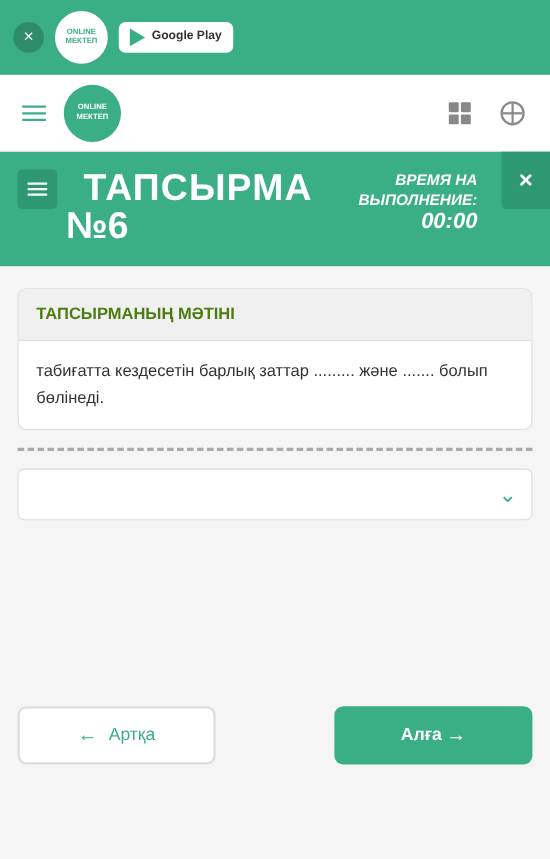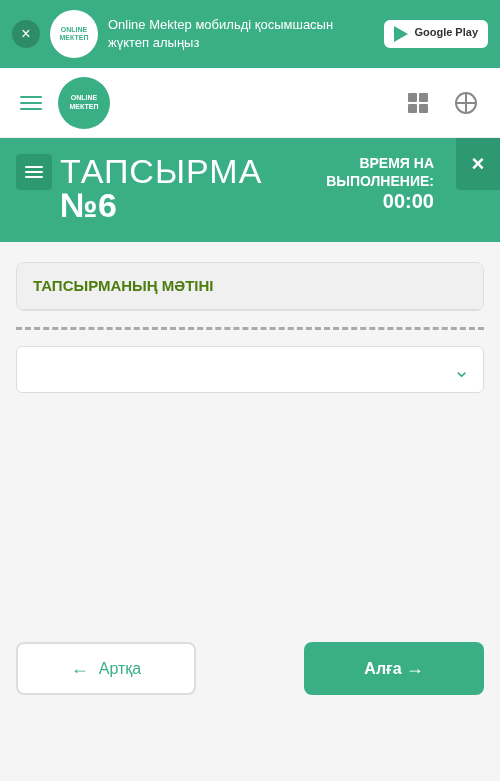--- a/index.html
+++ b/index.html
@@ -179,24 +179,25 @@
       width: 18px; height: 2px;
       background: #fff;
       border-radius: 2px;
     }
     .task-title-group {
       display: flex;
       flex-direction: column;
     }
     .task-title-main {
       font-size: 34px;
-      font-weight: 400;
+      font-weight: 700;
       color: #fff;
       letter-spacing: 1px;
       line-height: 1;
+      margin-left: 16px;
     }
     .task-title-sub {
       font-size: 34px;
       font-weight: 900;
       color: #fff;
       line-height: 1;
     }
     .task-timer-group {
       text-align: right;
       flex-shrink: 0;
@@ -346,23 +347,20 @@
 <div class="banner">
   <div class="banner-close">
     <span>×</span>
   </div>
   <div class="banner-logo">
     <div class="banner-logo-inner">
       <span>ONLINE</span><br>
       <span>МЕКТЕП</span>
     </div>
   </div>
-  <div class="banner-text">
-    <span>Online Mektep мобильді қосымшасын жүктеп алыңыз</span>
-  </div>
   <div class="banner-gplay">
     <div class="gplay-triangle"></div>
     <span class="gplay-label">Google Play</span>
   </div>
 </div>
 
 <div class="navbar">
   <div class="nav-hamburger">
     <span></span>
     <span></span>
@@ -393,37 +391,40 @@
     <button class="menu-btn">
       <span></span>
       <span></span>
       <span></span>
     </button>
     <div class="task-title-group">
       <span class="task-title-main">ТАПСЫРМА</span>
       <span class="task-title-sub">№6</span>
     </div>
   </div>
-  <div class="task-timer-group" style="padding-right:50px;">
+  <div class="task-timer-group" style="padding-right:50px;font-style:italic;">
     <div class="task-timer-label">
       <span>ВРЕМЯ НА</span><br>
       <span>ВЫПОЛНЕНИЕ:</span>
     </div>
     <div class="task-timer-value">00:00</div>
   </div>
   <div class="task-close-btn">
     <span class="x-icon">×</span>
   </div>
 </div>
 
 <div class="main-content">
 
   <div class="task-card">
     <div class="task-card-header">
       <span class="task-card-title">ТАПСЫРМАНЫҢ МӘТІНІ</span>
+    </div>
+    <div class="task-card-body">
+      <p class="task-card-text">табиғатта кездесетін барлық заттар ......... және ....... болып бөлінеді.</p>
     </div>
   </div>
 
   <hr class="dotted-line">
 
   <div class="dropdown-wrapper">
     <select class="dropdown-select">
       <option value=""></option>
     </select>
     <span class="dropdown-chevron">⌄</span>

